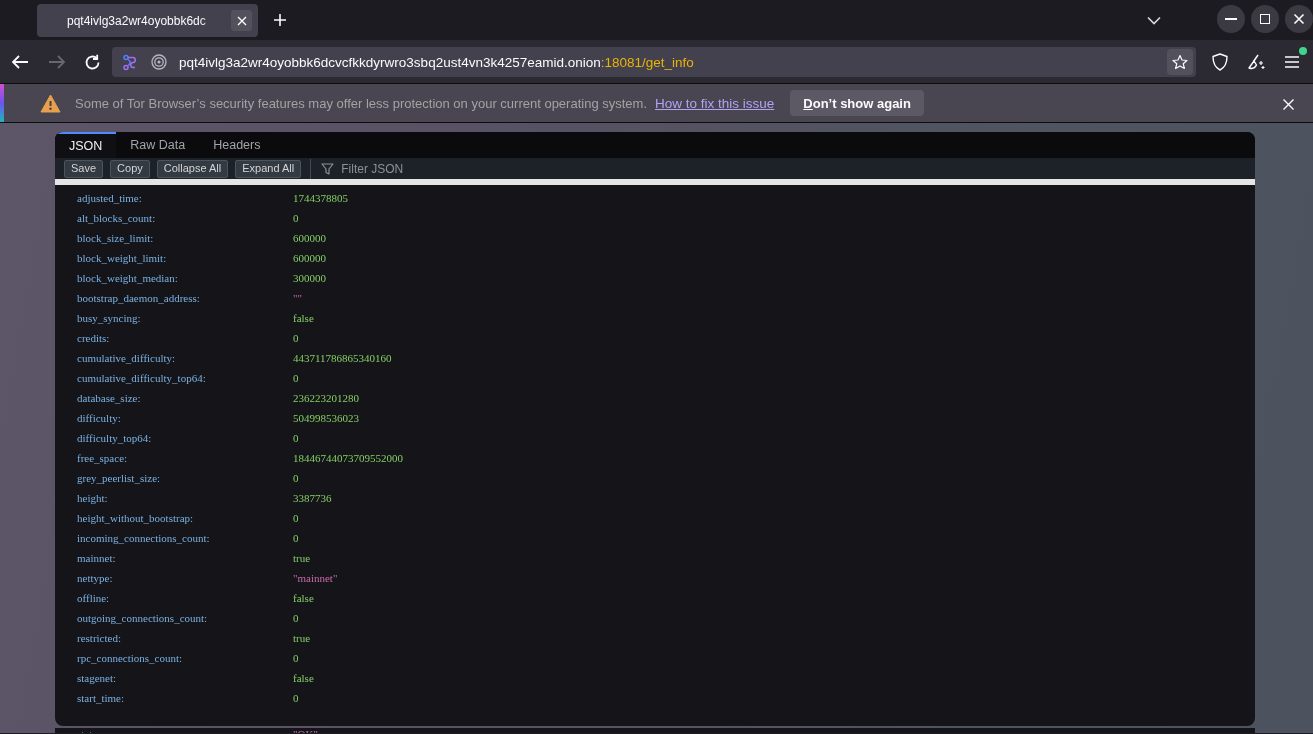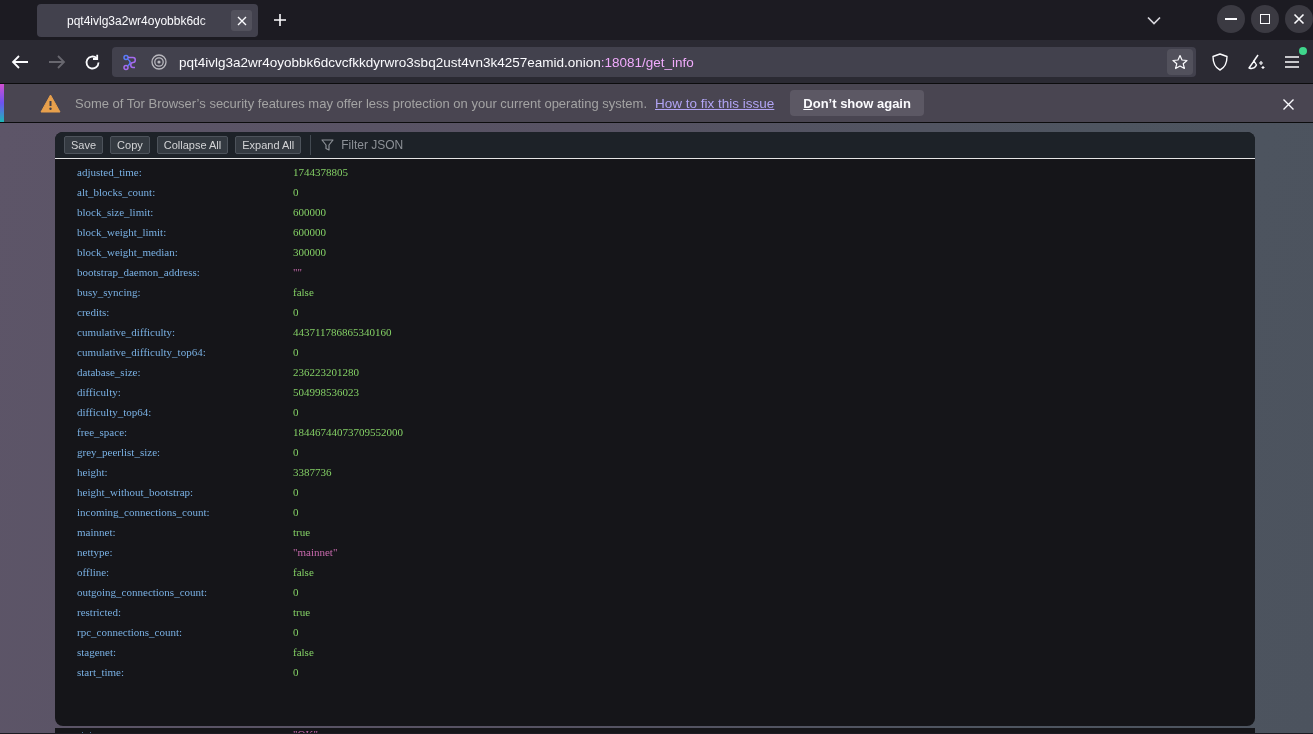--- a/index.html
+++ b/index.html
@@ -30,21 +30,21 @@
   .navbar { position:relative; height:44px; background:#2b2a33; border-bottom:1px solid #0c0c0d; }
   .nav-icon { position:absolute; top:10px; width:24px; height:24px; display:flex;
     align-items:center; justify-content:center; border-radius:4px; }
   .nav-back { left:8px; } .nav-fwd { left:45px; } .nav-reload { left:80px; }
   .urlbar { position:absolute; left:112px; top:7px; width:1084px; height:30px;
     background:#42414d; border-radius:4px; display:flex; align-items:center; }
   .urlbar .circuit { margin-left:10px; }
   .urlbar .onion { margin-left:12px; }
   .url-text { margin-left:12px; font-size:13.5px; color:#fbfbfe; white-space:nowrap;
     overflow:hidden; flex:1; }
-  .url-suffix { color:#f0abfc; }
+  .url-suffix { color:#eab308; }
   .star-box { width:26px; height:26px; margin-right:3px; border-radius:4px;
     background:#52515c; display:flex; align-items:center; justify-content:center; }
   .toolbar-right-icon { position:absolute; top:10px; width:24px; height:24px;
     display:flex; align-items:center; justify-content:center; }
   .shield-btn { left:1208px; } .broom-btn { left:1244px; } .menu-btn { left:1280px; }
   .menu-dot { position:absolute; top:-3px; right:-3px; width:8px; height:8px;
     border-radius:50%; background:#3fd68c; }
 
   
   .banner { position:relative; height:39px; background:#494551;
@@ -65,21 +65,21 @@
   
   .content { position:relative; height:610px;
     background:linear-gradient(100deg, #5d5568 0%, #575263 40%, #4e5560 78%, #4c535e 100%); }
 
   
   .panel { position:absolute; left:55px; top:9px; width:1200px; height:594px;
     background:#151519; border-radius:8px; overflow:hidden; }
   .viewer-tabs { height:26px; background:#0b0b0d; display:flex; }
   .viewer-tab { padding:0 14px; line-height:26px; font-size:12.5px; color:#a3a4a8; cursor:pointer; }
   .viewer-tab.active { color:#f0f0f2; border-top:2px solid #4c8dff; line-height:24px; background:#101014; }
-  .viewer-toolbar { height:27px; background:#1d2228; border-bottom:1px solid #e5e5e5;
+  .viewer-toolbar { height:27px; background:#1d2228; border-bottom:6px solid #e5e5e5;
     display:flex; align-items:center; padding-left:9px; }
   .tb-btn { height:18px; margin-right:7px; padding:0 6px; background:#343a41;
     border:1px solid #4d535b; border-radius:2px; color:#d3d4d6; font-size:11px;
     font-family:"Liberation Sans", sans-serif; cursor:pointer; line-height:15px; }
   .filter-box { display:flex; align-items:center; border-left:1px solid #434a52;
     margin-left:2px; padding-left:10px; height:20px; flex:1; }
   .filter-input { background:transparent; border:none; outline:none; color:#3b82f6;
     font-size:12px; font-family:"Liberation Sans", sans-serif; margin-left:7px; width:400px; }
   .filter-input::placeholder { color:#8d9197; }
 
@@ -201,20 +201,25 @@
   <button class="banner-btn"><u>D</u><span>on’t show again</span></button>
   <div class="banner-close">
     <svg width="13" height="13" viewBox="0 0 13 13">
       <path d="M1.5 1.5 L11.5 11.5 M11.5 1.5 L1.5 11.5" stroke="#fbfbfe" stroke-width="1.4"></path>
       </svg>
   </div>
 </div>
 
 <div class="content">
   <div class="panel">
+    <div class="viewer-tabs">
+      <div class="viewer-tab active">JSON</div>
+      <div class="viewer-tab">Raw Data</div>
+      <div class="viewer-tab">Headers</div>
+    </div>
     <div class="viewer-toolbar">
       <button class="tb-btn">Save</button>
       <button class="tb-btn">Copy</button>
       <button class="tb-btn">Collapse All</button>
       <button class="tb-btn">Expand All</button>
       <div class="filter-box">
         <svg width="13" height="12" viewBox="0 0 13 12">
           <path d="M1 1 H12 L8 6 V11 L5 9.5 V6 Z" fill="none" stroke="#8d9197" stroke-width="1.2" stroke-linejoin="round"></path>
           </svg>
         <input class="filter-input" type="text" placeholder="Filter JSON" style="">

